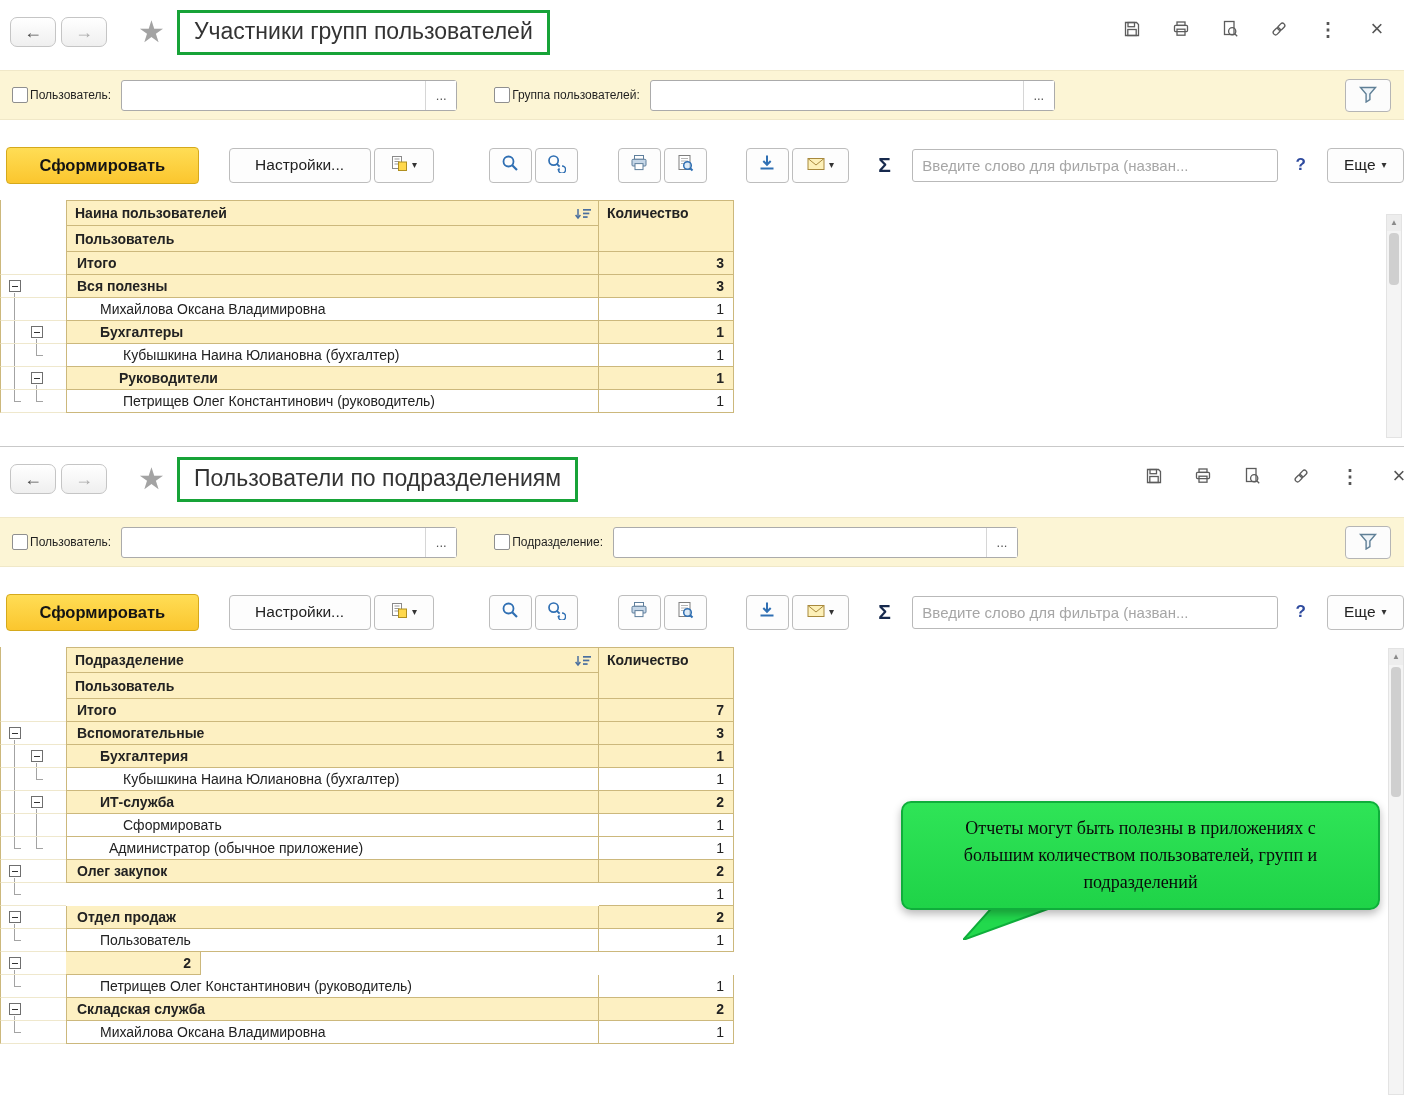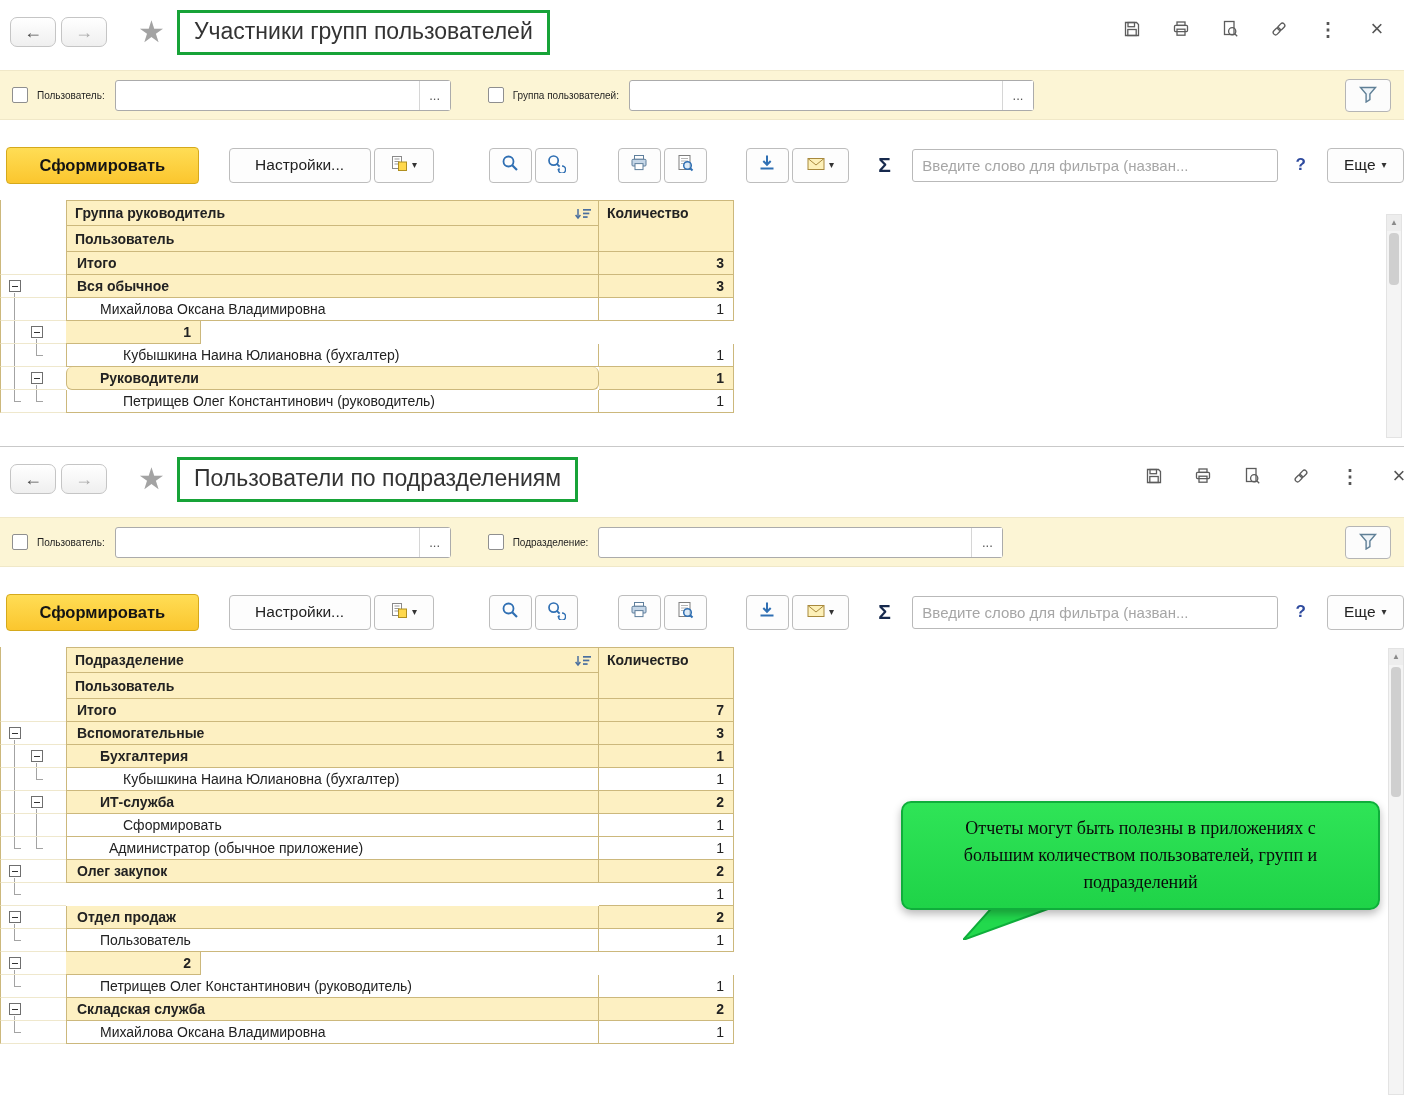--- a/index.html
+++ b/index.html
@@ -18,21 +18,21 @@
 .star{font-size:30px;color:#a3a3a3;margin:0 12px 0 26px;line-height:1;}
 .title-box{border:3px solid var(--accent-green,#17a338);padding:5px 14px 7px;font-size:23px;color:#333;background:#fff;white-space:nowrap;}
 .win-icons{position:absolute;right:16px;top:18px;display:flex;align-items:center;gap:27px;color:#555;}
 #panel-1 .win-icons{right:-6px;}
 .wicon{display:inline-flex;align-items:center;justify-content:center;width:22px;height:22px;}
 .wicon.dots{font-size:19px;font-weight:bold;}
 .wicon.close{font-size:22px;}
 
 .filter-bar{height:50px;margin-top:6px;background:var(--bar-yellow,#fcf5d5);display:flex;align-items:center;padding:0 12px;position:relative;border-top:1px solid #f0e8c8;border-bottom:1px solid #f0e8c8;}
 .checkbox{width:16px;height:16px;border:1px solid #8f8f8f;background:#fff;border-radius:2px;flex:none;display:inline-block;}
-.flabel{font-size:10px;margin-left:9px;color:#1f1f1f;white-space:nowrap;}
+.flabel{font-size:12px;margin-left:2px;color:#1f1f1f;white-space:nowrap;}
 .fld{display:flex;align-items:stretch;height:31px;background:#fff;border:1px solid #ababab;border-radius:3px;margin-left:10px;}
 .fld input{border:none;outline:none;font-size:14px;padding:0 7px;background:transparent;}
 .fld1 input{width:303px;}
 .fld2 input{width:372px;}
 .dots-btn{width:31px;border-left:1px solid #d6d6d6;color:#555;font-size:13px;background:#fff;}
 .cb2{margin-left:37px;}
 .funnel-btn{position:absolute;right:13px;top:8px;width:46px;height:33px;border:1px solid #b5b5b5;border-radius:4px;background:#fcfcfc;display:flex;align-items:center;justify-content:center;}
 
 .toolbar{margin-top:26px;height:38px;display:flex;align-items:center;padding-left:6px;}
 .gen-btn{width:194px;height:37px;background:linear-gradient(var(--button-yellow,#ffdd55),#fbc62e);border:1px solid #d5a91c;border-radius:4px;font-size:16.5px;font-weight:bold;color:#141414;}
@@ -223,21 +223,21 @@
       <span>Еще</span>
       <span class="caret">▾</span>
     </button>
   </div>
 
   <div class="grid">
     <div class="thead">
       <div class="gutter-h"></div>
       <div class="mid">
         <div class="h1">
-          <span>Группа руководитель</span>
+          <span>Наина пользователей</span>
           <span class="sort">
                 <svg width="20" height="15" viewBox="0 0 20 15">
                   <path d="M5 2 v8.5" stroke="#4a6f9f" stroke-width="1.5" fill="none"></path>
                   <path d="M2.6 8 L5 11 L7.4 8" fill="none" stroke="#4a6f9f" stroke-width="1.5"></path>
                   <rect x="10" y="2" width="8" height="1.7" fill="#4a6f9f"></rect>
                   <rect x="10" y="5.6" width="6.3" height="1.7" fill="#4a6f9f"></rect>
                   <rect x="10" y="9.2" width="4.6" height="1.7" fill="#4a6f9f"></rect>
                 </svg>
               </span>
         </div>
@@ -253,54 +253,55 @@
           <div class="trow total">
             <div class="gutter"></div>
             <div class="cl" style="padding-left: 10px;">Итого</div>
             <div class="cc">3</div>
           </div>
           <div class="trow group">
             <div class="gutter">
               <i class="tline start" style="left: 13px;"></i>
               <span class="xbox" style="left: 8px;"></span>
             </div>
-            <div class="cl" style="padding-left: 10px;">Вся обычное</div>
+            <div class="cl" style="padding-left: 10px;">Вся полезны</div>
             <div class="cc">3</div>
           </div>
           <div class="trow detail">
             <div class="gutter">
               <i class="tline mid" style="left: 13px;"></i>
             </div>
             <div class="cl" style="padding-left: 33px;">Михайлова Оксана Владимировна</div>
             <div class="cc">1</div>
           </div>
           <div class="trow group">
             <div class="gutter">
               <i class="tline mid" style="left: 13px;"></i>
               <i class="tline start" style="left: 35px;"></i>
               <span class="xbox" style="left: 30px;"></span>
             </div>
+            <div class="cl" style="padding-left: 33px;">Бухгалтеры</div>
             <div class="cc">1</div>
           </div>
           <div class="trow detail">
             <div class="gutter">
               <i class="tline mid" style="left: 13px;"></i>
               <i class="tline end" style="left: 35px;"></i>
               <i class="ttick" style="left: 35px;"></i>
             </div>
             <div class="cl" style="padding-left: 56px;">Кубышкина Наина Юлиановна (бухгалтер)</div>
             <div class="cc">1</div>
           </div>
           <div class="trow group">
             <div class="gutter">
               <i class="tline mid" style="left: 13px;"></i>
               <i class="tline start" style="left: 35px;"></i>
               <span class="xbox" style="left: 30px;"></span>
             </div>
-            <div class="cl" style="padding-left: 33px; border-radius: 6px;">Руководители</div>
+            <div class="cl" style="padding-left: 52px;">Руководители</div>
             <div class="cc">1</div>
           </div>
           <div class="trow detail">
             <div class="gutter">
               <i class="tline end" style="left: 13px;"></i>
               <i class="ttick" style="left: 13px;"></i>
               <i class="tline end" style="left: 35px;"></i>
               <i class="ttick" style="left: 35px;"></i>
             </div>
             <div class="cl" style="padding-left: 56px;">Петрищев Олег Константинович (руководитель)</div>

